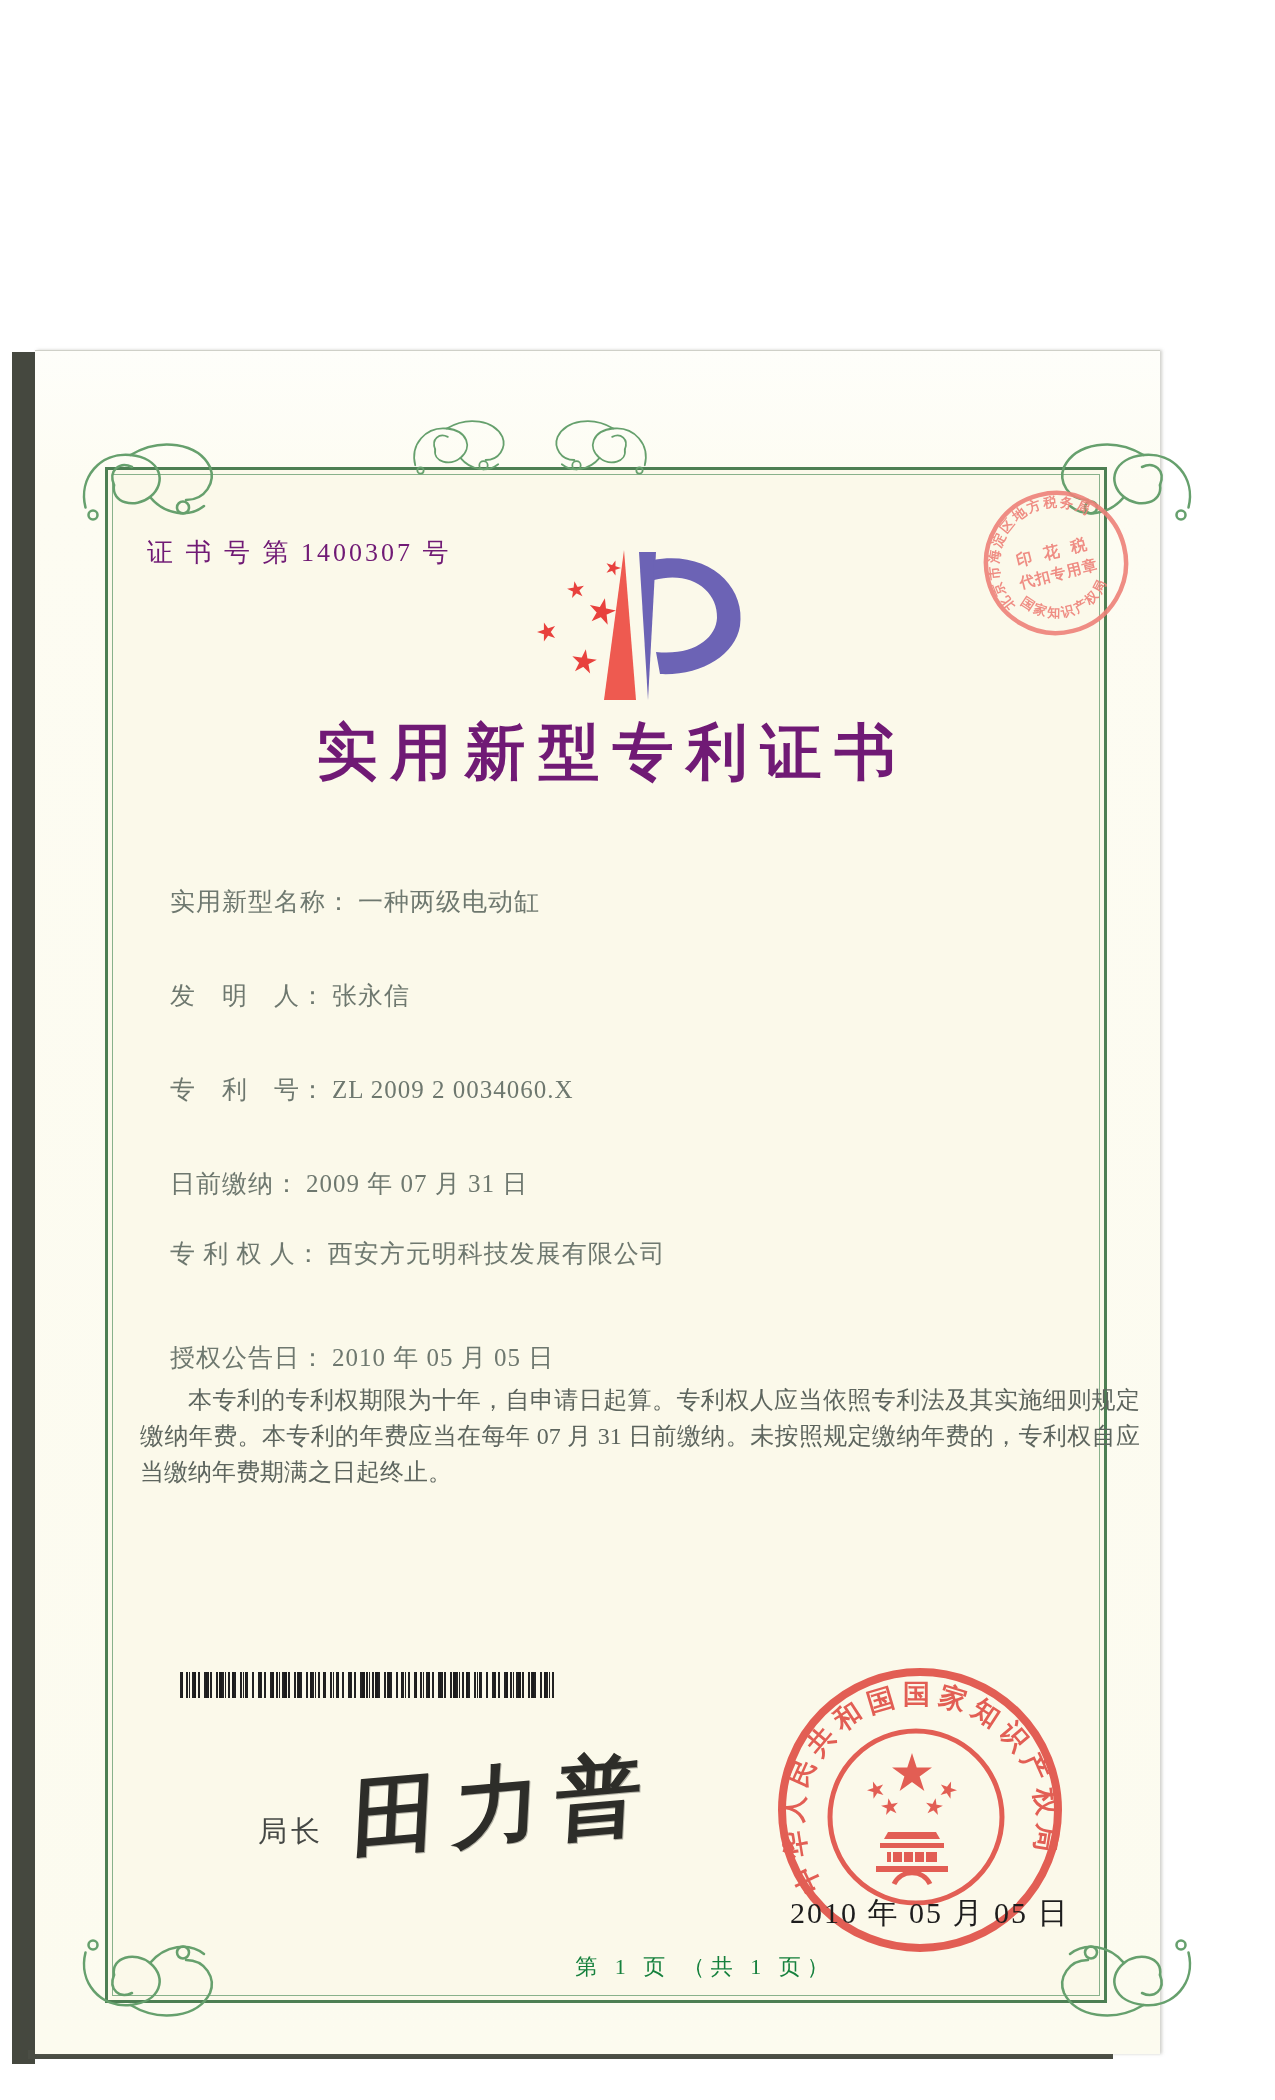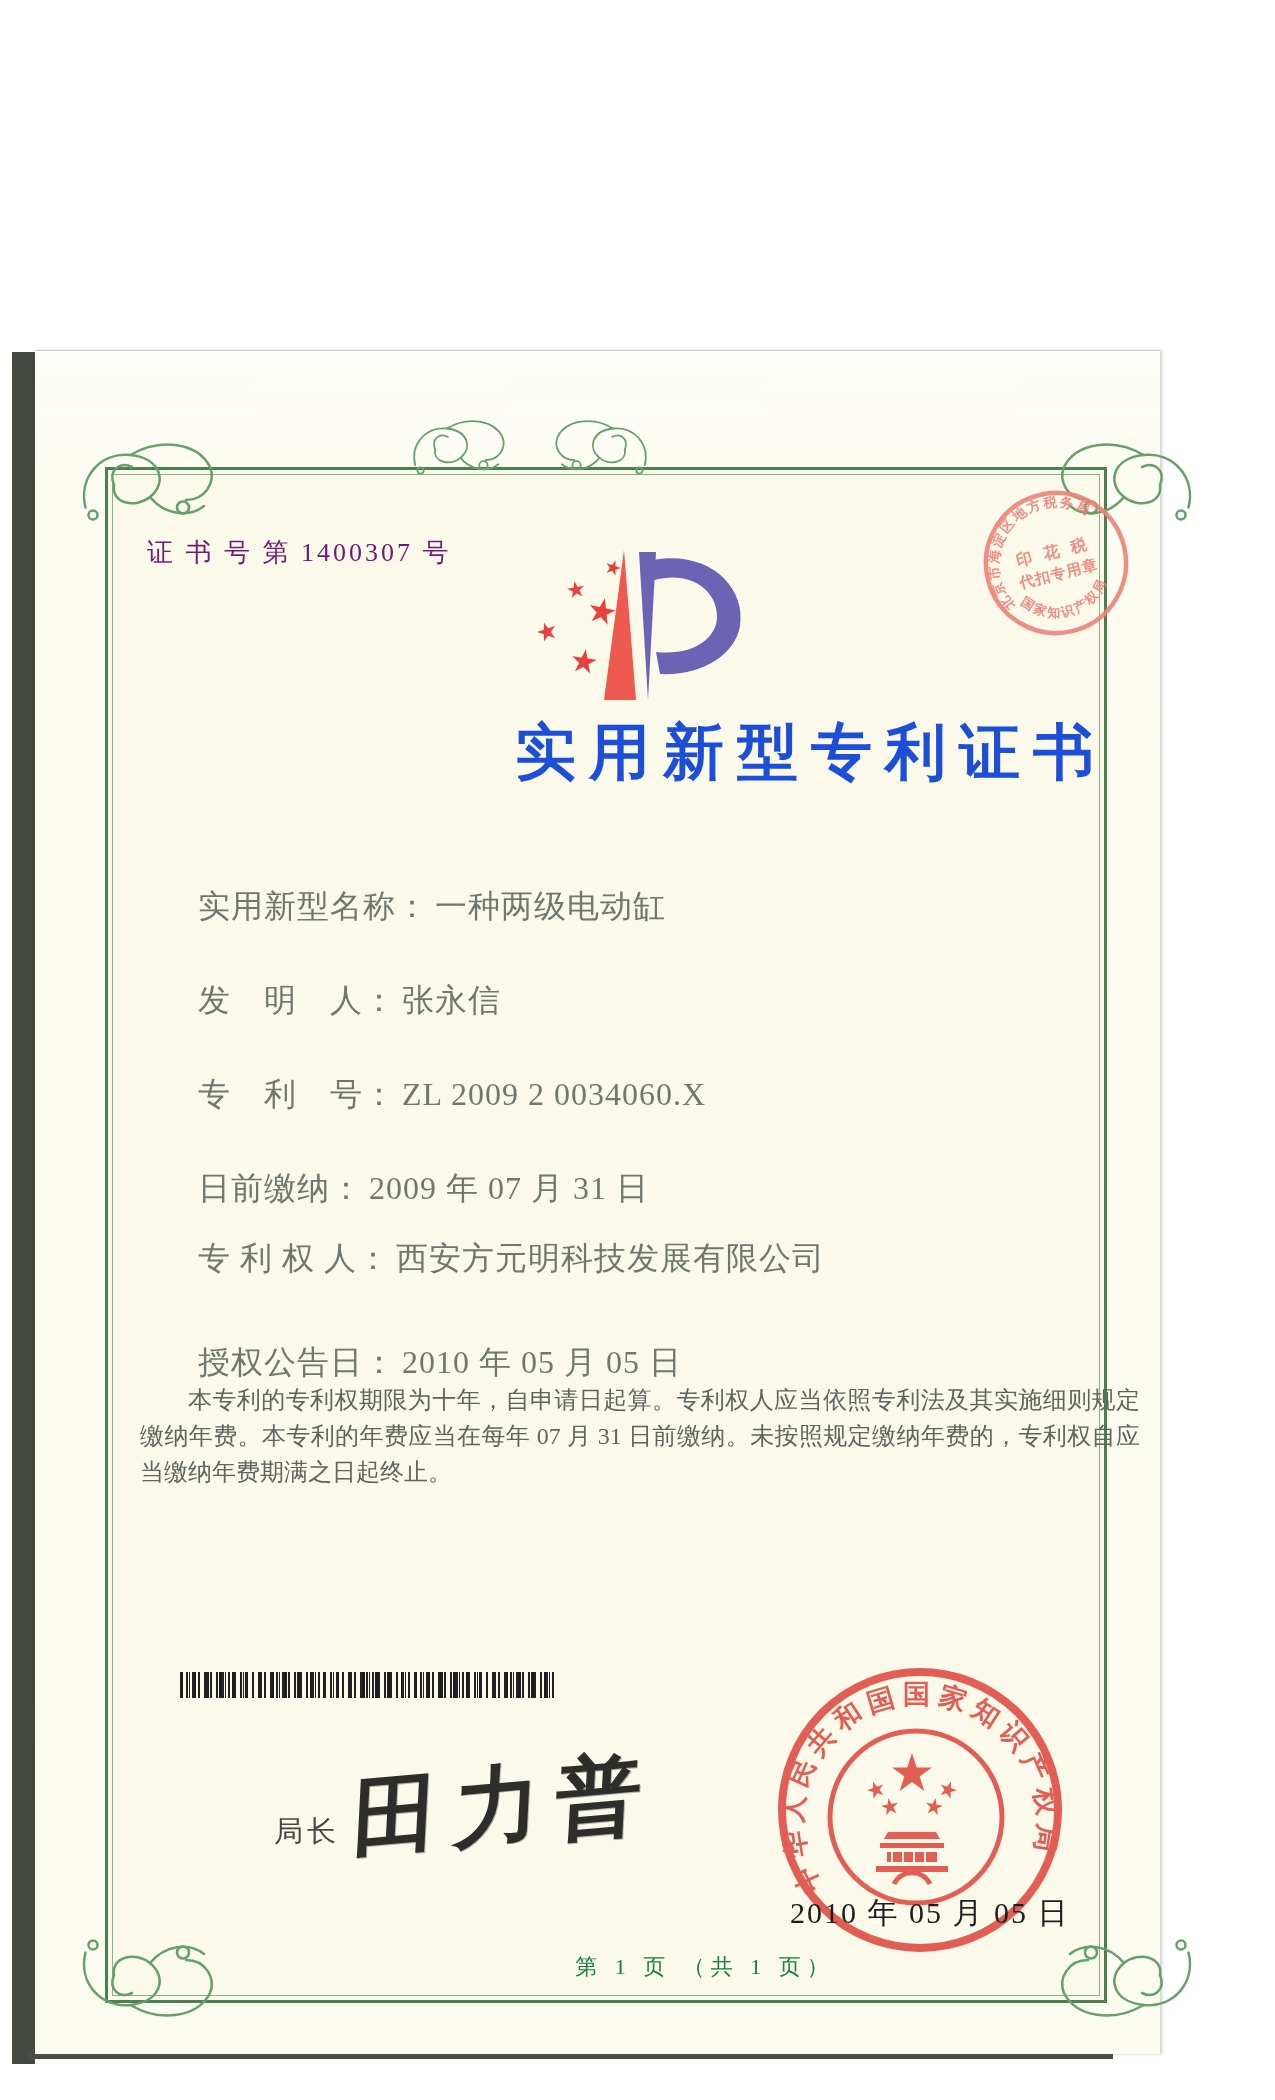--- a/index.html
+++ b/index.html
@@ -17,39 +17,39 @@
            border:3px solid #4d7f53; background:#fbf9ea; }
   .frame-inner { position:absolute; inset:4px; border:1px solid #88b18b; }
 
   .ornaments { position:absolute; left:60px; top:400px; width:1155px; height:1660px; pointer-events:none; }
 
   .cert-no { position:absolute; left:147px; top:535px; font-size:26px; letter-spacing:3px;
              color:#701a75; white-space:nowrap; }
 
   .logo-box { position:absolute; left:500px; top:538px; width:270px; height:172px; }
 
-  .title { position:absolute; left:105px; top:712px; width:1002px; text-align:right;
-           font-size:61px; font-weight:700; letter-spacing:13px; color:#1d4ed8; text-indent:13px; }
+  .title { position:absolute; left:105px; top:712px; width:1002px; text-align:center;
+           font-size:61px; font-weight:700; letter-spacing:13px; color:#701a75; text-indent:13px; }
 
   .fields { position:absolute; left:170px; top:880px; width:900px; }
-  .field-row { position:absolute; left:0; font-size:32px; color:#6e786f; white-space:nowrap; letter-spacing:1px;margin-left:28px; }
+  .field-row { position:absolute; left:0; font-size:25px; color:#6e786f; white-space:nowrap; letter-spacing:1px; }
   .field-row .val { margin-left:6px; }
   .f0 { top:5px; } .f1 { top:99px;font-family:Liberation Mono, monospace; } .f2 { top:193px; } .f3 { top:287px; } .f4 { top:357px; } .f5 { top:461px; }
 
   .body-text { position:absolute; left:140px; top:1382px; width:1000px; font-size:24px;
                line-height:36px; color:#5d655e; text-align:justify; }
   .body-text p { text-indent:2em; margin:0; }
 
   .barcode { position:absolute; left:180px; top:1672px; width:377px; height:26px;
              background-image:
                repeating-linear-gradient(90deg,#222 0 2px,transparent 2px 6px),
                repeating-linear-gradient(90deg,#222 0 1px,transparent 1px 9px),
                repeating-linear-gradient(90deg,#1b1b1b 0 3px,transparent 3px 13px); }
 
-  .sig-label { position:absolute; left:274px; top:1812px; font-size:29px; color:#454845; letter-spacing:4px;text-align:right; }
+  .sig-label { position:absolute; left:258px; top:1812px; font-size:29px; color:#454845; letter-spacing:4px;text-align:right; }
   .sig-name  { position:absolute; left:352px; top:1748px; font-size:86px; font-weight:700; color:#2d2d29;
                letter-spacing:16px; transform:rotate(-5deg) skewX(-8deg); white-space:nowrap;
                text-shadow:1px 1px 0 rgba(45,45,40,.35); }
 
   .office-seal { position:absolute; left:772px; top:1662px; width:296px; height:296px; opacity:.93; }
   .seal-date { position:absolute; left:790px; top:1893px; font-size:30px; color:#1d1d1d;
                letter-spacing:2px; white-space:nowrap; }
 
   .tax-stamp { position:absolute; left:980px; top:487px; width:152px; height:152px;
                transform:rotate(-14deg); opacity:.9; }

